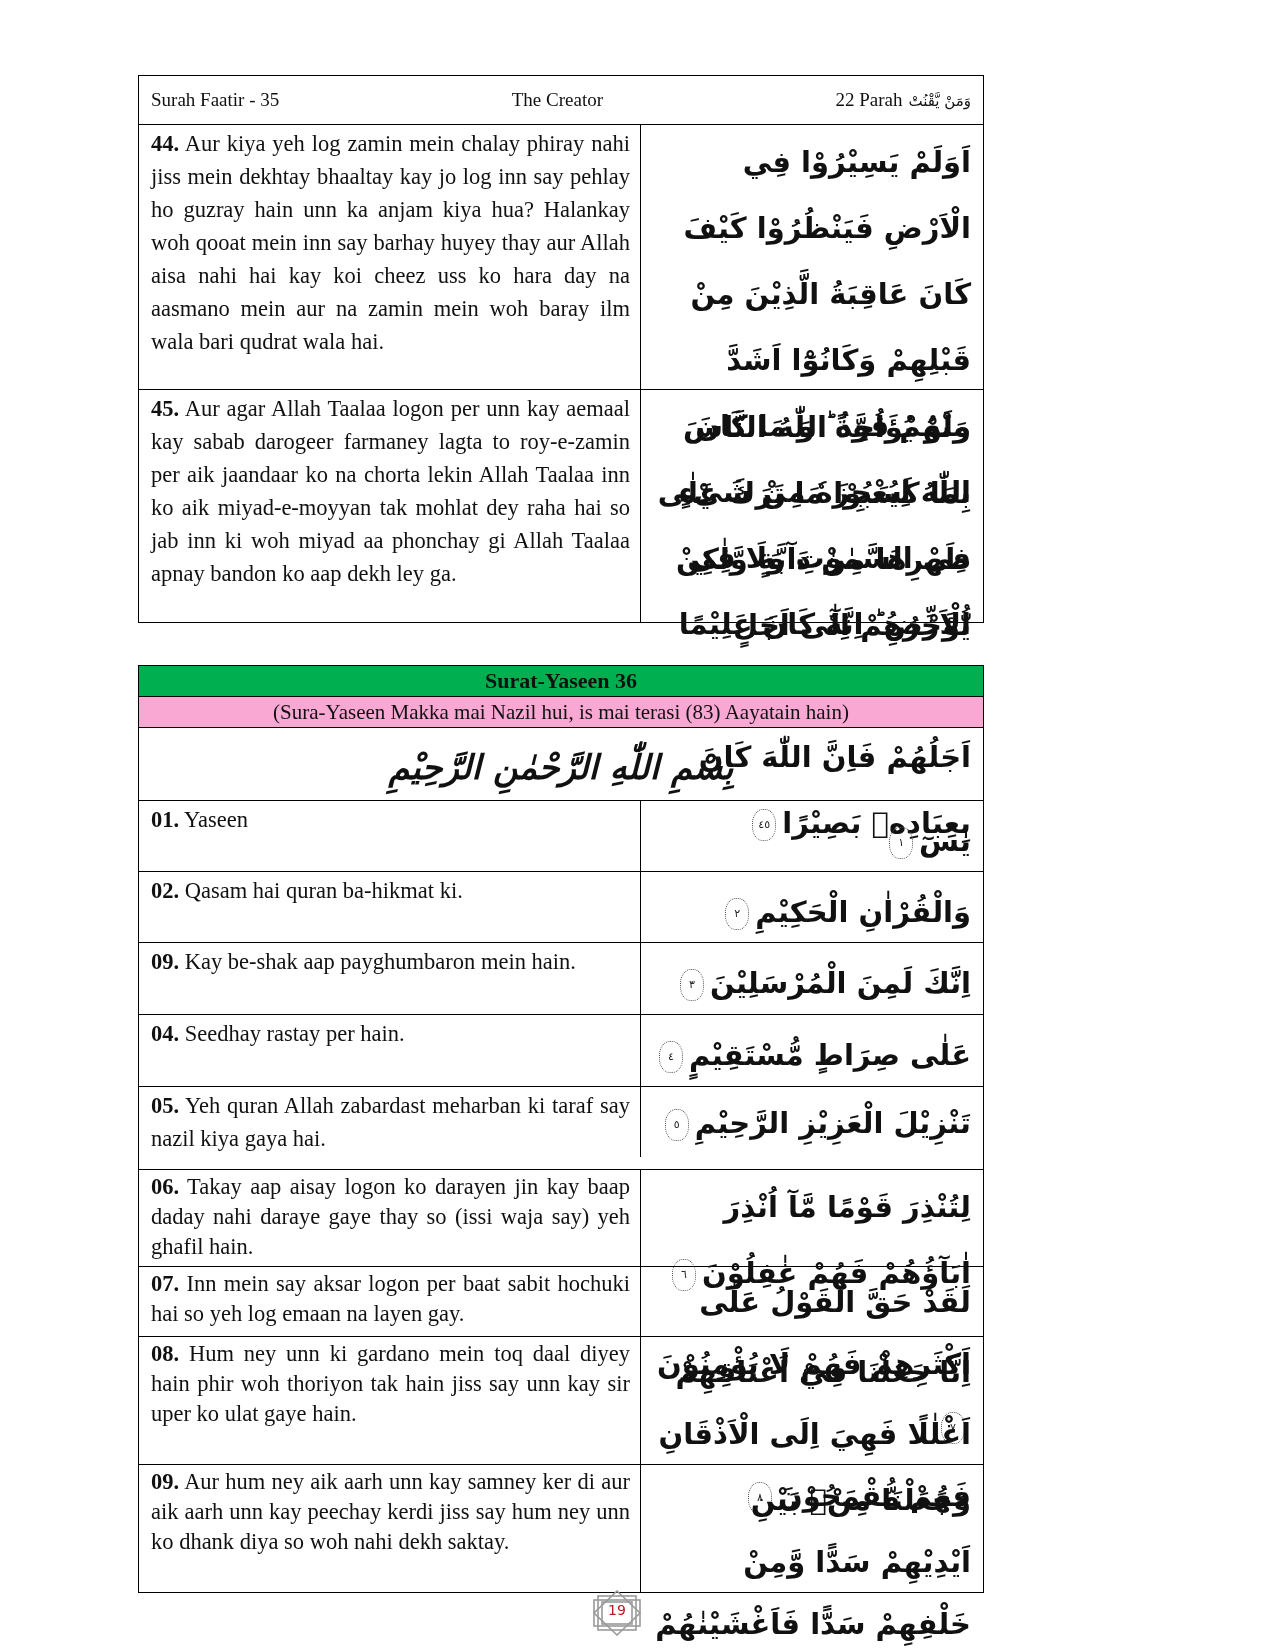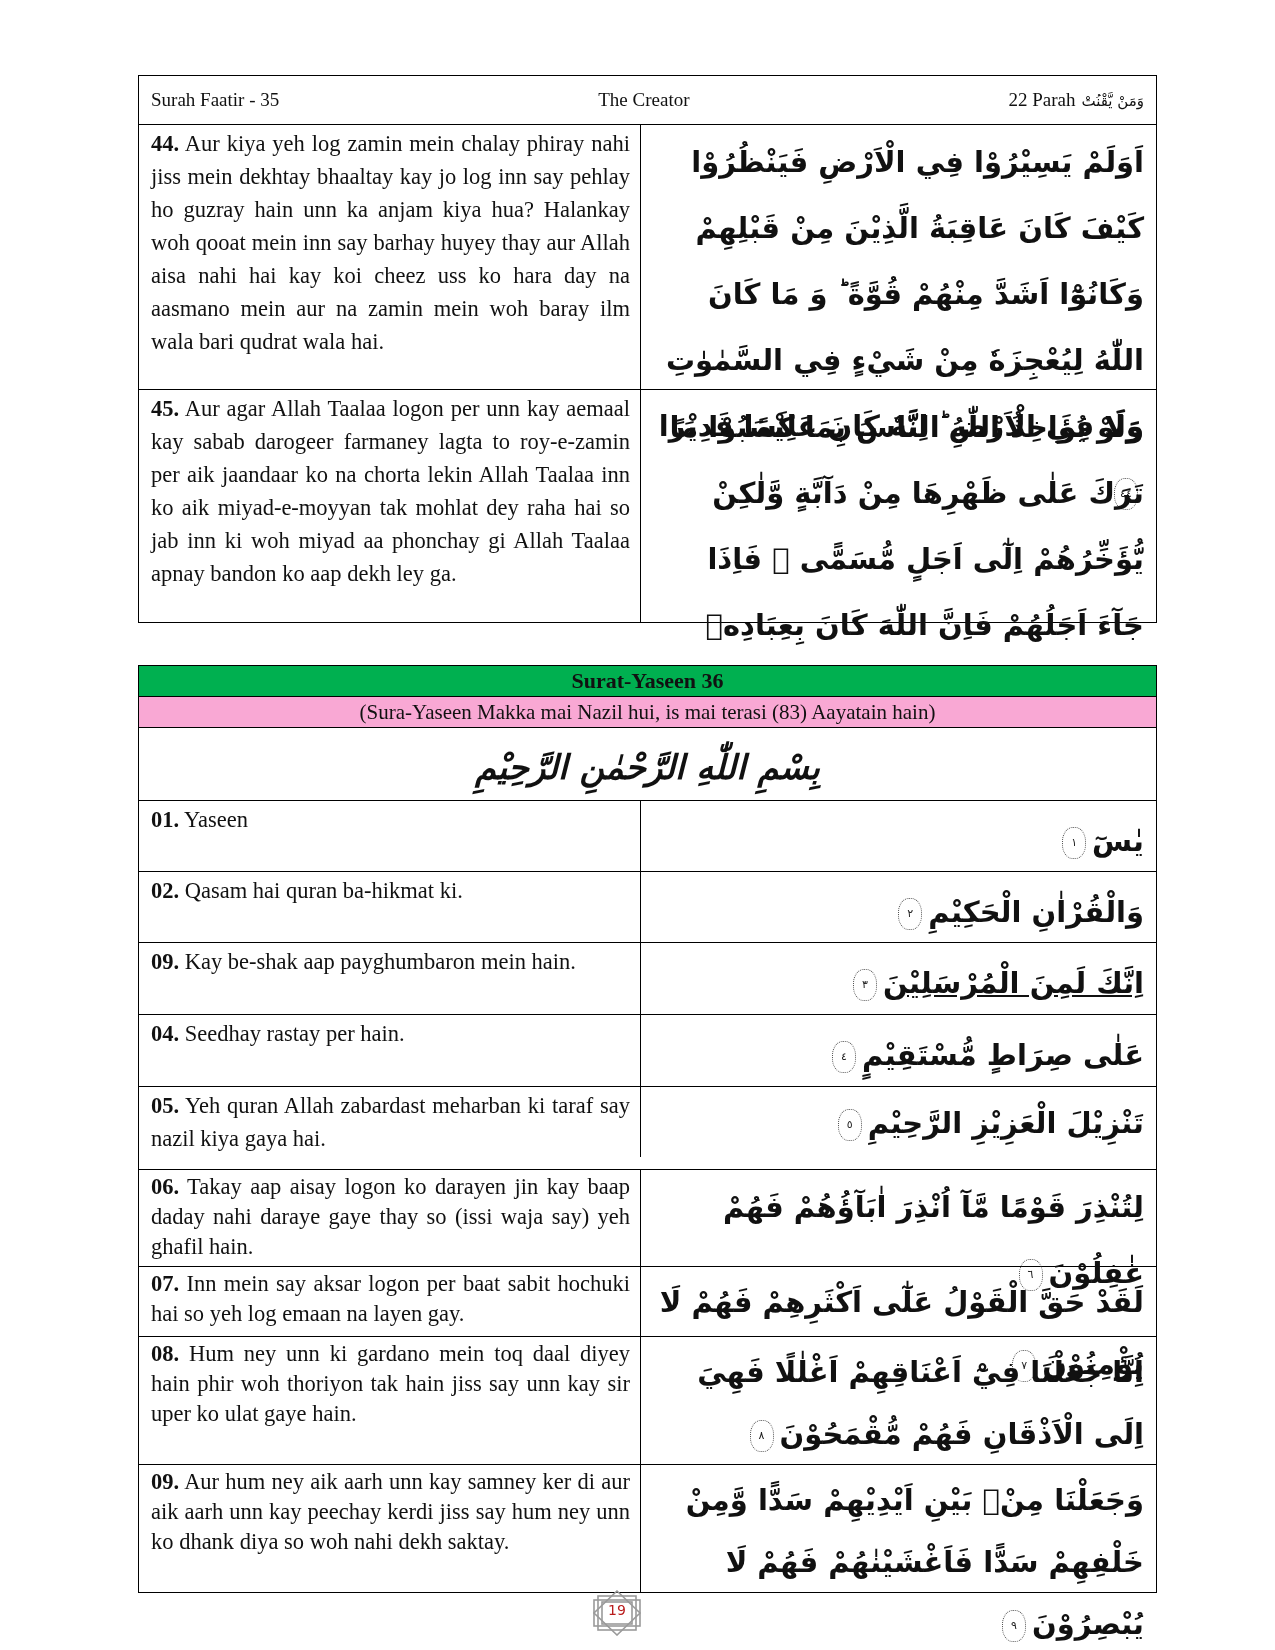--- a/index.html
+++ b/index.html
@@ -1,18 +1,18 @@
 <!DOCTYPE html>
 <html><head>
 <meta charset="utf-8">
 <style>
   html, body { margin: 0; padding: 0; background: #ffffff; }
   body { width: 1275px; height: 1650px; position: relative; overflow: hidden;
          font-family: "Liberation Serif", "DejaVu Serif", serif; color: #111; }
-  .tbl { position: absolute; left: 138px; width: 1019px; border: 1.5px solid #000; box-sizing: border-box; }
+  .tbl { position: absolute; left: 138px; width: 846px; border: 1.5px solid #000; box-sizing: border-box; }
   .row { display: flex; border-top: 1.5px solid #000; box-sizing: border-box; }
   .row:first-child { border-top: none; }
   .cell-en { width: 502px; box-sizing: border-box; border-right: 1.5px solid #000;
              padding: 2px 10px 0 12px; font-size: 22.5px; line-height: 33px; text-align: justify; }
   .cell-ar { flex: 1; box-sizing: border-box; padding: 4px 12px 0 12px;
              direction: rtl; text-align: right; font-family: "DejaVu Sans", sans-serif;
              font-size: 29px; line-height: 66px; font-weight: bold; }
   .num { font-weight: bold; }
   .hdr { display: flex; justify-content: space-between; align-items: center;
          height: 48px; padding: 0 12px 0 12px; font-size: 19px; }
@@ -58,21 +58,21 @@
   <div class="row" style="height:71px;">
     <div class="cell-en"><span class="num">01.</span> <span>Yaseen</span></div>
     <div class="cell-ar" style="line-height:64px;padding-top:8px;"><span>يٰسٓ</span><span class="aya-mark">١</span></div>
   </div>
   <div class="row" style="height:71px;">
     <div class="cell-en"><span class="num">02.</span> <span>Qasam hai quran ba-hikmat ki.</span></div>
     <div class="cell-ar" style="line-height:64px;padding-top:8px;"><span>وَالْقُرْاٰنِ الْحَكِيْمِ</span><span class="aya-mark">٢</span></div>
   </div>
   <div class="row" style="height:72px;">
     <div class="cell-en"><span class="num">09.</span> <span>Kay be-shak aap payghumbaron mein hain.</span></div>
-    <div class="cell-ar" style="line-height:64px;padding-top:8px;text-decoration:underline;"><span>اِنَّكَ لَمِنَ الْمُرْسَلِيْنَ</span><span class="aya-mark">٣</span></div>
+    <div class="cell-ar" style="line-height:64px;padding-top:8px;"><span>اِنَّكَ لَمِنَ الْمُرْسَلِيْنَ</span><span class="aya-mark">٣</span></div>
   </div>
   <div class="row" style="height:72px;">
     <div class="cell-en"><span class="num">04.</span> <span>Seedhay rastay per hain.</span></div>
     <div class="cell-ar" style="line-height:64px;padding-top:8px;"><span>عَلٰى صِرَاطٍ مُّسْتَقِيْمٍ</span><span class="aya-mark">٤</span></div>
   </div>
   <div class="row" style="height:71px;">
     <div class="cell-en"><span class="num">05.</span> <span>Yeh quran Allah zabardast meharban ki taraf say nazil kiya gaya hai.</span></div>
     <div class="cell-ar" style="line-height:64px;"><span>تَنْزِيْلَ الْعَزِيْزِ الرَّحِيْمِ</span><span class="aya-mark">٥</span></div>
   </div>
   <div class="row" style="height:97px;margin-top:12px;">

